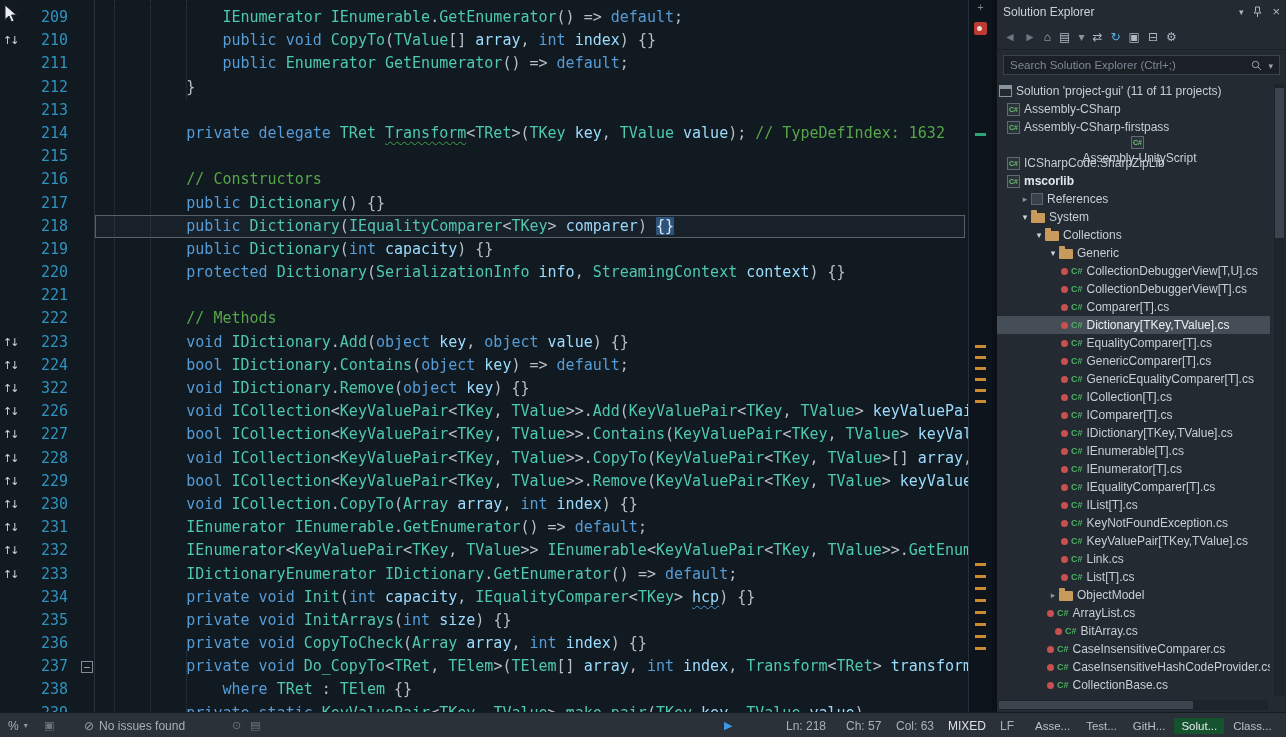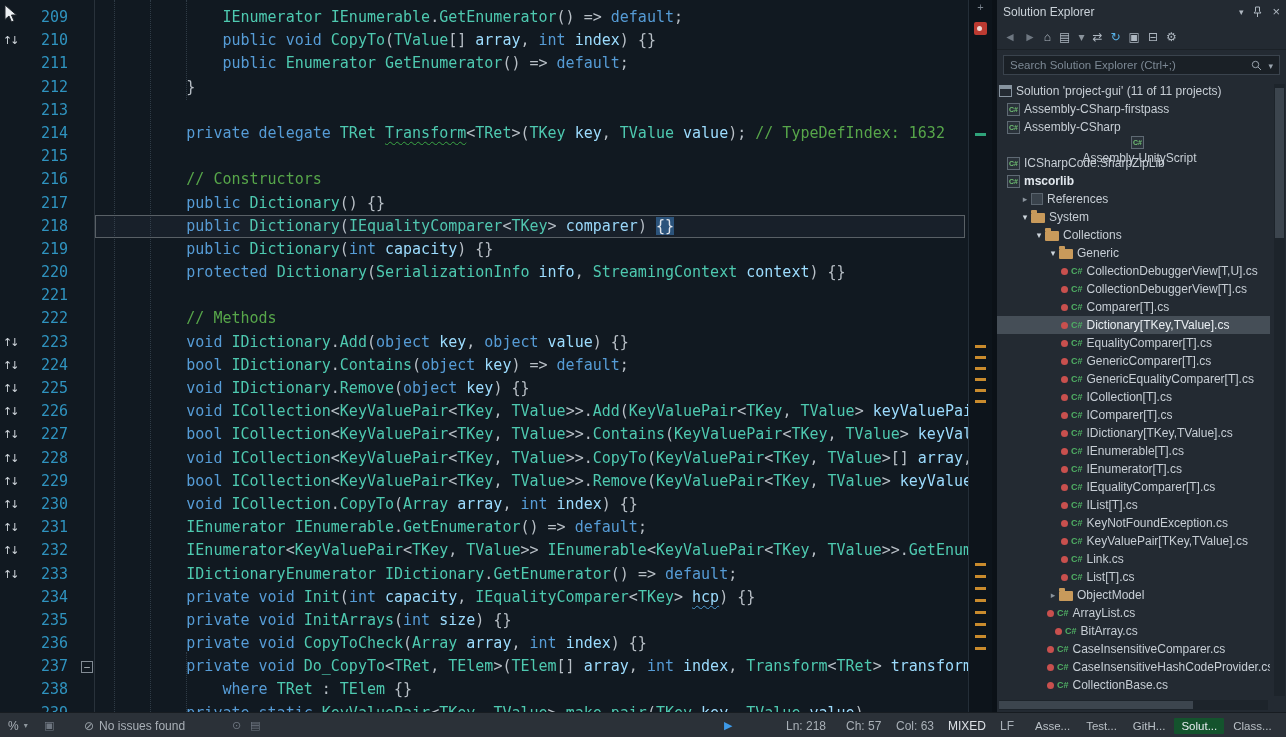--- a/index.html
+++ b/index.html
@@ -194,21 +194,21 @@
           <span class="code"><span class="tk-ws">          </span><span class="tk-k">void</span><span class="tk-ws"> </span><span class="tk-t">IDictionary</span><span class="tk-o">.</span><span class="tk-m">Add</span><span class="tk-o">(</span><span class="tk-k">object</span><span class="tk-ws"> </span><span class="tk-p">key</span><span class="tk-o">,</span><span class="tk-ws"> </span><span class="tk-k">object</span><span class="tk-ws"> </span><span class="tk-p">value</span><span class="tk-o">)</span><span class="tk-ws"> </span><span class="tk-o">{}</span></span>
         </div>
         <div class="line">
           <span class="g">↑↓</span>
           <span class="ln">224</span>
           <span class="fold"></span>
           <span class="code"><span class="tk-ws">          </span><span class="tk-k">bool</span><span class="tk-ws"> </span><span class="tk-t">IDictionary</span><span class="tk-o">.</span><span class="tk-m">Contains</span><span class="tk-o">(</span><span class="tk-k">object</span><span class="tk-ws"> </span><span class="tk-p">key</span><span class="tk-o">)</span><span class="tk-ws"> </span><span class="tk-o">=&gt;</span><span class="tk-ws"> </span><span class="tk-k">default</span><span class="tk-o">;</span></span>
         </div>
         <div class="line">
           <span class="g">↑↓</span>
-          <span class="ln">225</span>
+          <span class="ln">322</span>
           <span class="fold"></span>
           <span class="code"><span class="tk-ws">          </span><span class="tk-k">void</span><span class="tk-ws"> </span><span class="tk-t">IDictionary</span><span class="tk-o">.</span><span class="tk-m">Remove</span><span class="tk-o">(</span><span class="tk-k">object</span><span class="tk-ws"> </span><span class="tk-p">key</span><span class="tk-o">)</span><span class="tk-ws"> </span><span class="tk-o">{}</span></span>
         </div>
         <div class="line">
           <span class="g">↑↓</span>
           <span class="ln">226</span>
           <span class="fold"></span>
           <span class="code"><span class="tk-ws">          </span><span class="tk-k">void</span><span class="tk-ws"> </span><span class="tk-t">ICollection</span><span class="tk-o">&lt;</span><span class="tk-t">KeyValuePair</span><span class="tk-o">&lt;</span><span class="tk-t">TKey</span><span class="tk-o">,</span><span class="tk-ws"> </span><span class="tk-t">TValue</span><span class="tk-o">&gt;&gt;.</span><span class="tk-m">Add</span><span class="tk-o">(</span><span class="tk-t">KeyValuePair</span><span class="tk-o">&lt;</span><span class="tk-t">TKey</span><span class="tk-o">,</span><span class="tk-ws"> </span><span class="tk-t">TValue</span><span class="tk-o">&gt;</span><span class="tk-ws"> </span><span class="tk-p">keyValuePair</span></span>
         </div>
         <div class="line">
@@ -353,25 +353,25 @@
         <span>▾</span>
       </span>
     </div>
     <div class="tree">
         <div class="trow" style="padding-left: 2px;">
           <span class="sol-icon"></span>
           <span class="tlabel">Solution 'project-gui' (11 of 11 projects)</span>
         </div>
         <div class="trow" style="padding-left: 10px;">
           <span class="proj-icon"></span>
-          <span class="tlabel">Assembly-CSharp-firstpass</span>
+          <span class="tlabel">Assembly-CSharp</span>
         </div>
         <div class="trow" style="padding-left: 10px;">
           <span class="proj-icon"></span>
-          <span class="tlabel">Assembly-CSharp</span>
+          <span class="tlabel">Assembly-CSharp-firstpass</span>
         </div>
         <div class="trow" style="padding-left: 8px; flex-direction: column;">
           <span class="proj-icon"></span>
           <span class="tlabel">Assembly-UnityScript</span>
         </div>
         <div class="trow" style="padding-left: 10px;">
           <span class="proj-icon"></span>
           <span class="tlabel">ICSharpCode.SharpZipLib</span>
         </div>
         <div class="trow bold" style="padding-left: 10px;">

